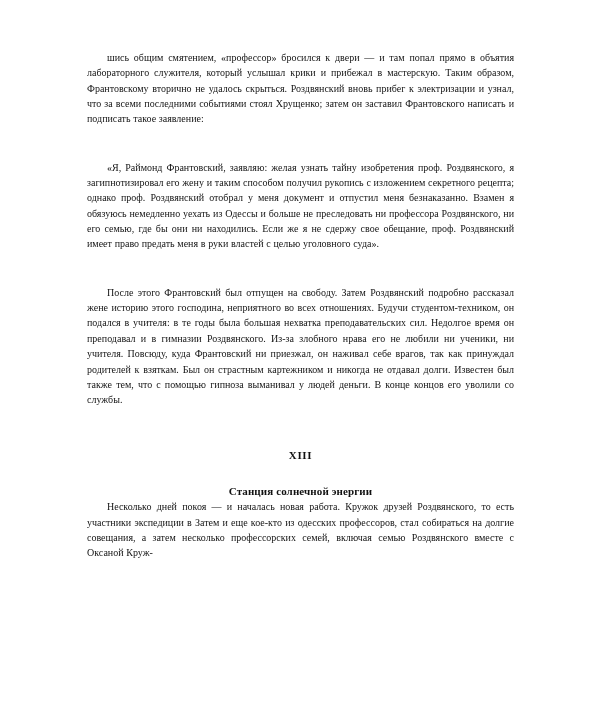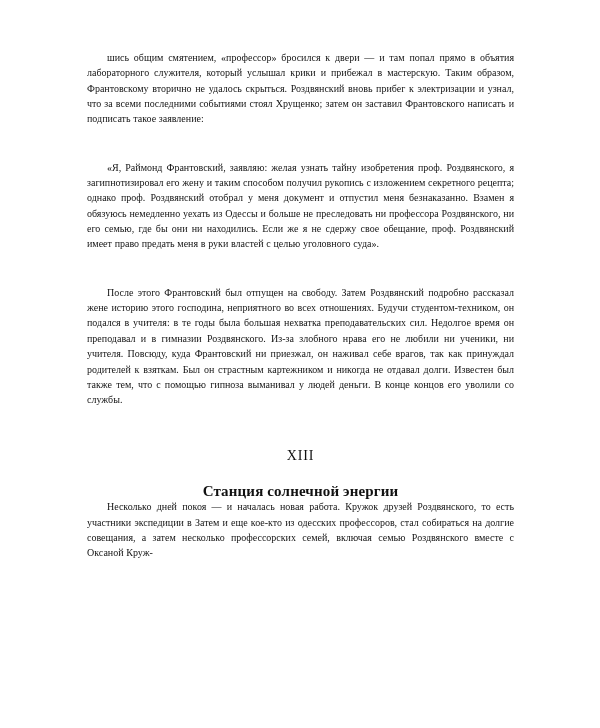--- a/index.html
+++ b/index.html
@@ -44,29 +44,29 @@
     text-align-last: left;
   }
   p.gap-before {
     margin-top: 33px;
   }
   .chapter-wrap {
     margin-top: 40px;
     text-align: center;
   }
   .chapter-num {
-    font-size: 14px;
-    font-weight: 400;
+    font-size: 11px;
+    font-weight: 700;
     letter-spacing: 0.06em;
     color: #111111;
     line-height: 15.35px;
   }
   .chapter-title {
     margin-top: 21px;
-    font-size: 15px;
+    font-size: 11px;
     font-weight: 700;
     letter-spacing: 0.01em;
     color: #111111;
     line-height: 15.35px;
   }
   .after-chapter {
     margin-top: 41px;
   }
   .folio {
     position: absolute;

